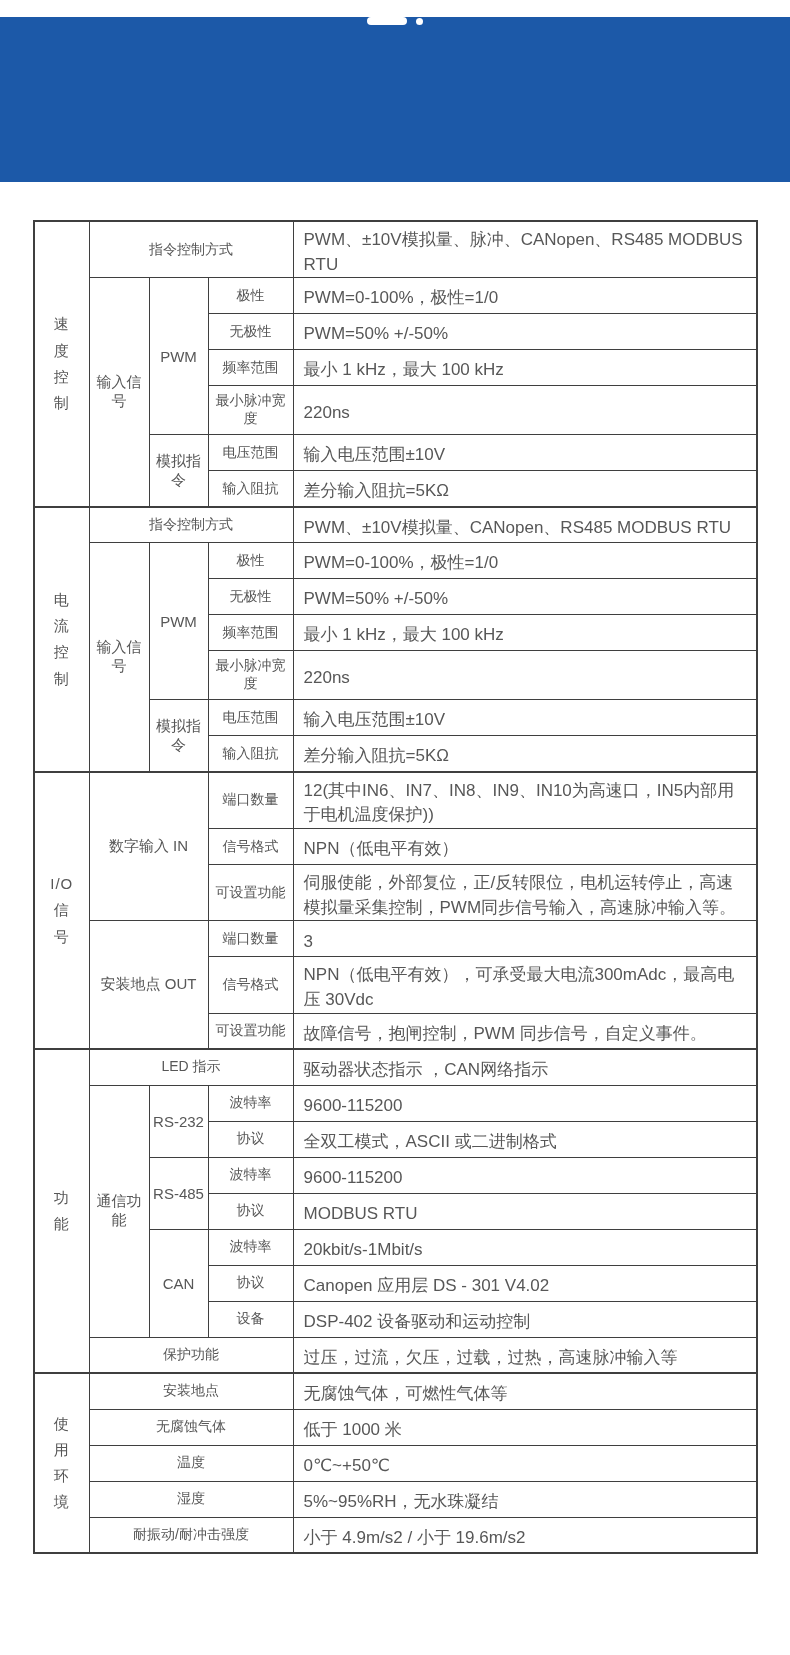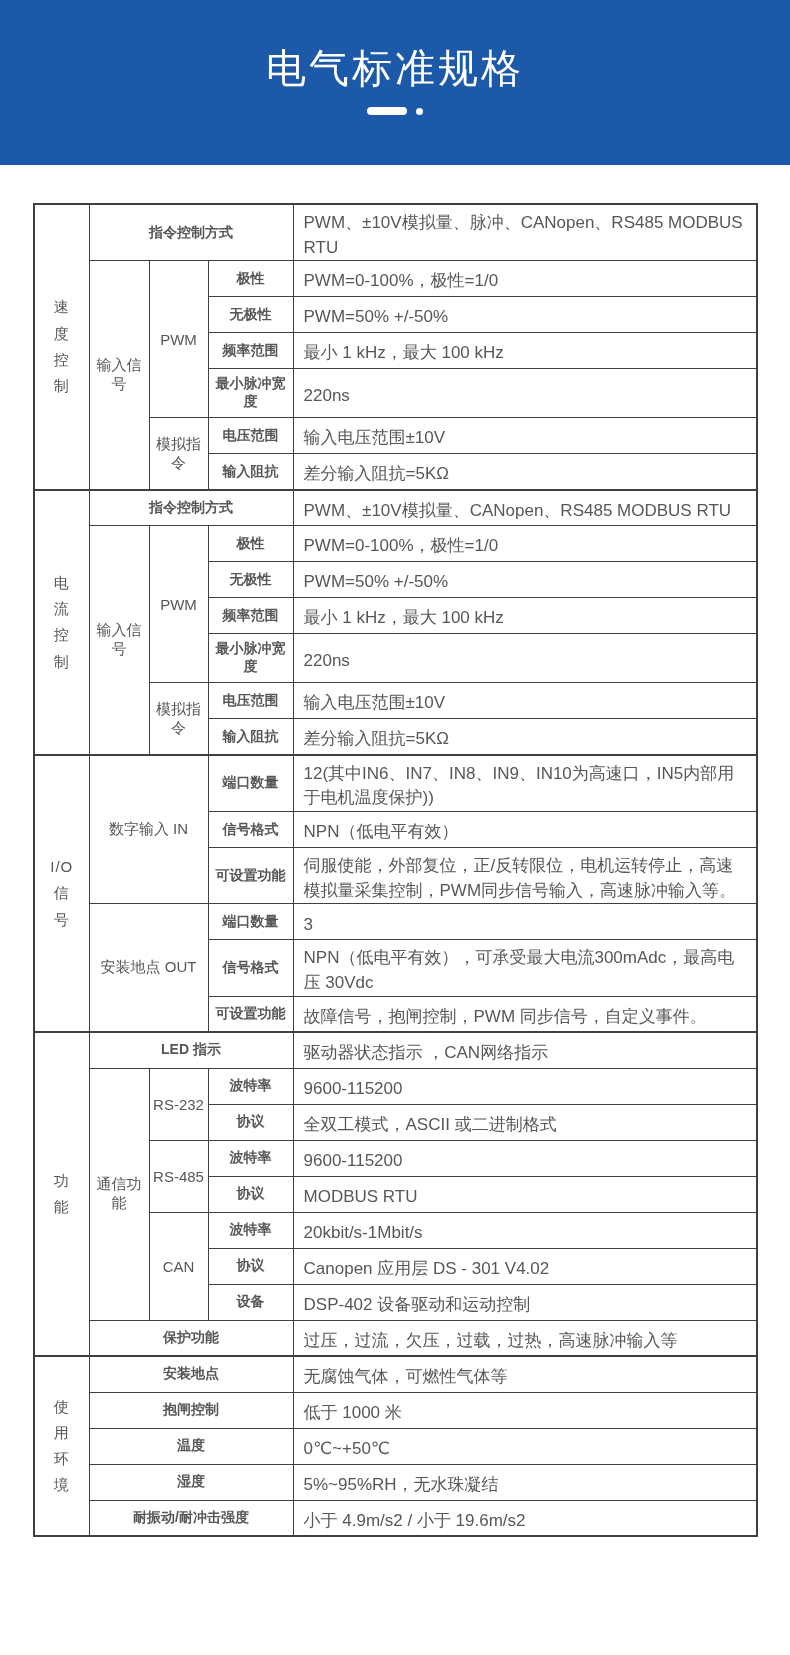--- a/index.html
+++ b/index.html
@@ -75,35 +75,33 @@
   td.c-group{
     font-size:15px;
     text-align:center;
     padding:4px 2px;
     margin-left:24px;
   }
   td.c-label{
     font-size:14px;
     text-align:center;
     padding:6px 2px;
-    font-weight:bold;
   }
   td.c-value{
     font-size:17px;
     text-align:left;
     padding:6px 8px 0 10px;
     line-height:1.45;
   }
   .bottom-space{height:34px;}
 </style>
 </head>
 <body>
 
 <div class="banner">
-  <div class="banner-title">电气标准规格</div>
   <div class="banner-deco">
     <span class="deco-dash"></span>
     <span class="deco-dot"></span>
   </div>
 </div>
 
 <div class="table-wrap">
   <table class="spec">
     <colgroup>
       <col style="width:55px">
@@ -256,21 +254,21 @@
         </tr>
         <tr class="section-start">
           <td rowspan="5" class="cell c-section">使
 用
 环
 境</td>
           <td colspan="3" class="cell c-label">安装地点</td>
           <td class="cell c-value">无腐蚀气体，可燃性气体等</td>
         </tr>
         <tr>
-          <td colspan="3" class="cell c-label">抱闸控制</td>
+          <td colspan="3" class="cell c-label">无腐蚀气体</td>
           <td class="cell c-value">低于 1000 米</td>
         </tr>
         <tr>
           <td colspan="3" class="cell c-label">温度</td>
           <td class="cell c-value">0℃~+50℃</td>
         </tr>
         <tr>
           <td colspan="3" class="cell c-label">湿度</td>
           <td class="cell c-value">5%~95%RH，无水珠凝结</td>
         </tr>

